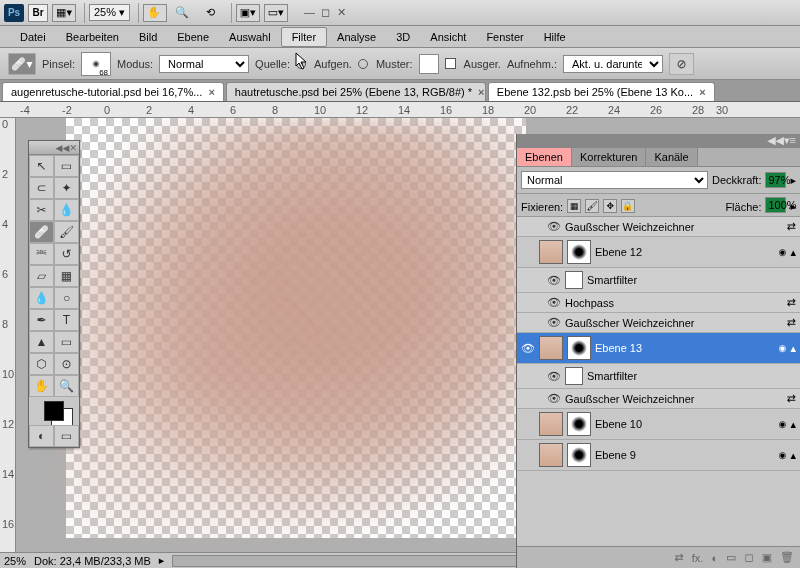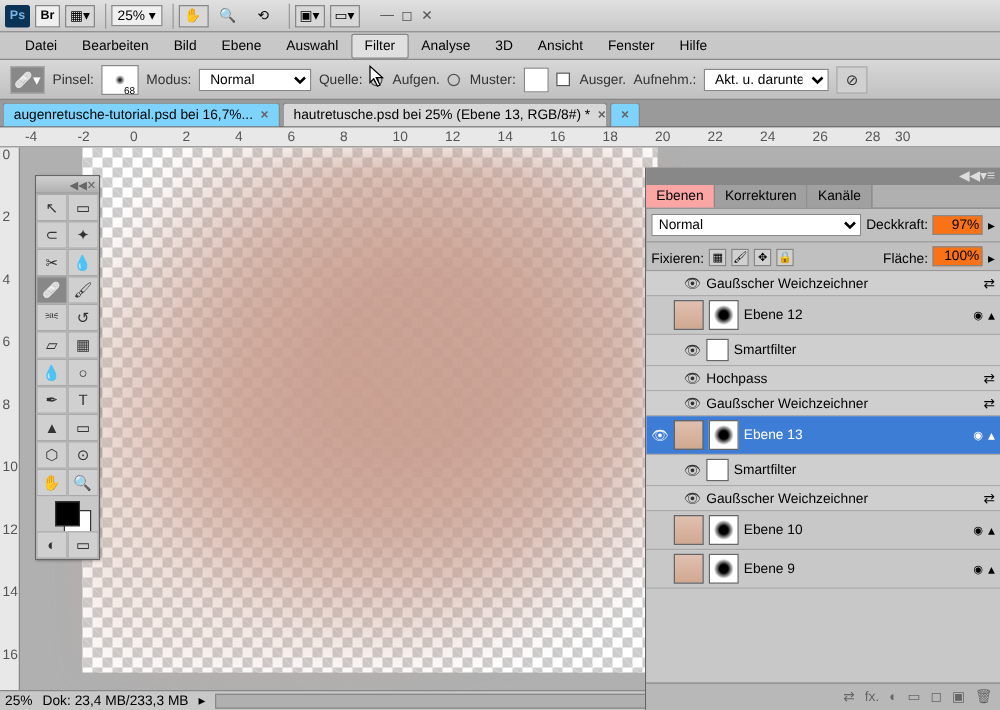--- a/index.html
+++ b/index.html
@@ -28,21 +28,21 @@
 .brush-dot { width: 8px; height: 8px; background: radial-gradient(#000,transparent 70%); border-radius: 50%; }
 .brush-num { font-size: 8px; position: absolute; bottom: -2px; right: 2px; }
 .opt-select { border: 1px solid #888; background: #fff; padding: 1px 4px; }
 .radio { width: 10px; height: 10px; border: 1px solid #555; border-radius: 50%; display: inline-block; vertical-align: middle; margin-right: 2px; position:relative; }
 .radio.checked::after { content:''; width:4px;height:4px;background:#333;border-radius:50%;position:absolute;top:2px;left:2px; }
 .checkbox { width: 11px; height: 11px; border: 1px solid #555; display: inline-block; vertical-align: middle; margin-right: 2px; background:#fff; }
 .color-swatch { width: 20px; height: 20px; border: 1px solid #888; background: #fff; }
 
 
 .tabsbar { height: 22px; background: #9a9a9a; display: flex; align-items: end; padding: 0 2px; border-bottom: 1px solid #666; }
-.doc-tab { padding: 3px 8px; background: #7dd3fc; border: 1px solid #888; border-bottom: none; border-radius: 3px 3px 0 0; margin-right: 2px; display: flex; align-items: center; gap: 6px; max-width: 260px; white-space: nowrap; overflow: hidden; }
+.doc-tab { padding: 3px 8px; background: #ffffff; border: 1px solid #888; border-bottom: none; border-radius: 3px 3px 0 0; margin-right: 2px; display: flex; align-items: center; gap: 6px; max-width: 260px; white-space: nowrap; overflow: hidden; }
 .doc-tab.active { background: #d8d8d8; }
 .close-x { color: #666; font-weight: bold; cursor: pointer; }
 
 
 .ruler-h { height: 16px; background: #e8e8e8; border-bottom: 1px solid #888; display: flex; font-size: 8px; color: #555; overflow: hidden; position:relative; }
 .ruler-h span { position:absolute; top:2px; }
 .ruler-v { width: 16px; background: #e8e8e8; border-right: 1px solid #888; position: absolute; left: 0; top: 118px; bottom: 16px; font-size:8px; color:#555;}
 .ruler-v span { position:absolute; left:2px; }
 
 
@@ -64,21 +64,21 @@
 .colorbox::after { content:''; position:absolute; width:20px;height:20px; border:1px solid #333; background:#fff; top:6px; left:6px; z-index:-1;}
 
 
 .panels { position: absolute; right: 0; top: 134px; width: 284px; bottom: 0; background: #c0c0c0; border-left: 1px solid #666; z-index: 15; display:flex; flex-direction:column;}
 .panel-header { height: 14px; background: #888; display:flex; justify-content:flex-end; padding:0 4px; color:#ddd; font-size:9px;}
 .panel-tabs { display: flex; background: #b0b0b0; border-bottom: 1px solid #888; }
 .panel-tab { padding: 3px 8px; background: #a0a0a0; border-right: 1px solid #888; cursor: pointer; }
 .panel-tab.active { background: #fca5a5; }
 .panel-opts { display: flex; align-items: center; padding: 4px; gap: 4px; border-bottom: 1px solid #999; }
 .panel-opts select { flex: 1; border: 1px solid #888; background: #fff; padding: 1px; }
-.pct-input { width: 40px; border: 1px solid #888; background: #f97316; padding: 1px 2px; text-align:right; }
+.pct-input { width: 21px; border: 1px solid #888; background: #15803d; padding: 1px 2px; text-align:right; }
 .lock-row { display: flex; align-items: flex-end; padding: 3px 4px; gap: 4px; border-bottom: 1px solid #999; }
 .lock-icon { width: 14px; height: 14px; border: 1px solid #888; background: #d0d0d0; font-size:9px; display:flex;align-items:center;justify-content:center;}
 
 .layers-list { flex: 1; overflow: auto; background: #c8c8c8; }
 .layer { display: flex; align-items: center; padding: 3px 4px; border-bottom: 1px solid #aaa; gap: 4px; min-height: 28px; }
 .layer.sub { padding-left: 30px; min-height: 20px; background:#cfcfcf; }
 .layer.selected { background: #3d7dd6; color: #fff; }
 .eye { width: 14px; text-align: center; color: #333; cursor: pointer; }
 .layer.selected .eye { color:#fff; }
 .thumb { width: 24px; height: 24px; border: 1px solid #666; background: #fff; }
@@ -160,20 +160,21 @@
 <div class="tabsbar" id="tabsbar">
     <div class="doc-tab">
       <span>augenretusche-tutorial.psd bei 16,7%...</span>
       <span class="close-x">×</span>
     </div>
     <div class="doc-tab active">
       <span>hautretusche.psd bei 25% (Ebene 13, RGB/8#) *</span>
       <span class="close-x">×</span>
     </div>
     <div class="doc-tab">
+      <span>Ebene 132.psb bei 25% (Ebene 13 Ko...</span>
       <span class="close-x">×</span>
     </div>
   </div>
 
 <div class="ruler-h" id="rulerh">
     <span style="left: 20px;">-4</span>
     <span style="left: 62px;">-2</span>
     <span style="left: 104px;">0</span>
     <span style="left: 146px;">2</span>
     <span style="left: 188px;">4</span>

